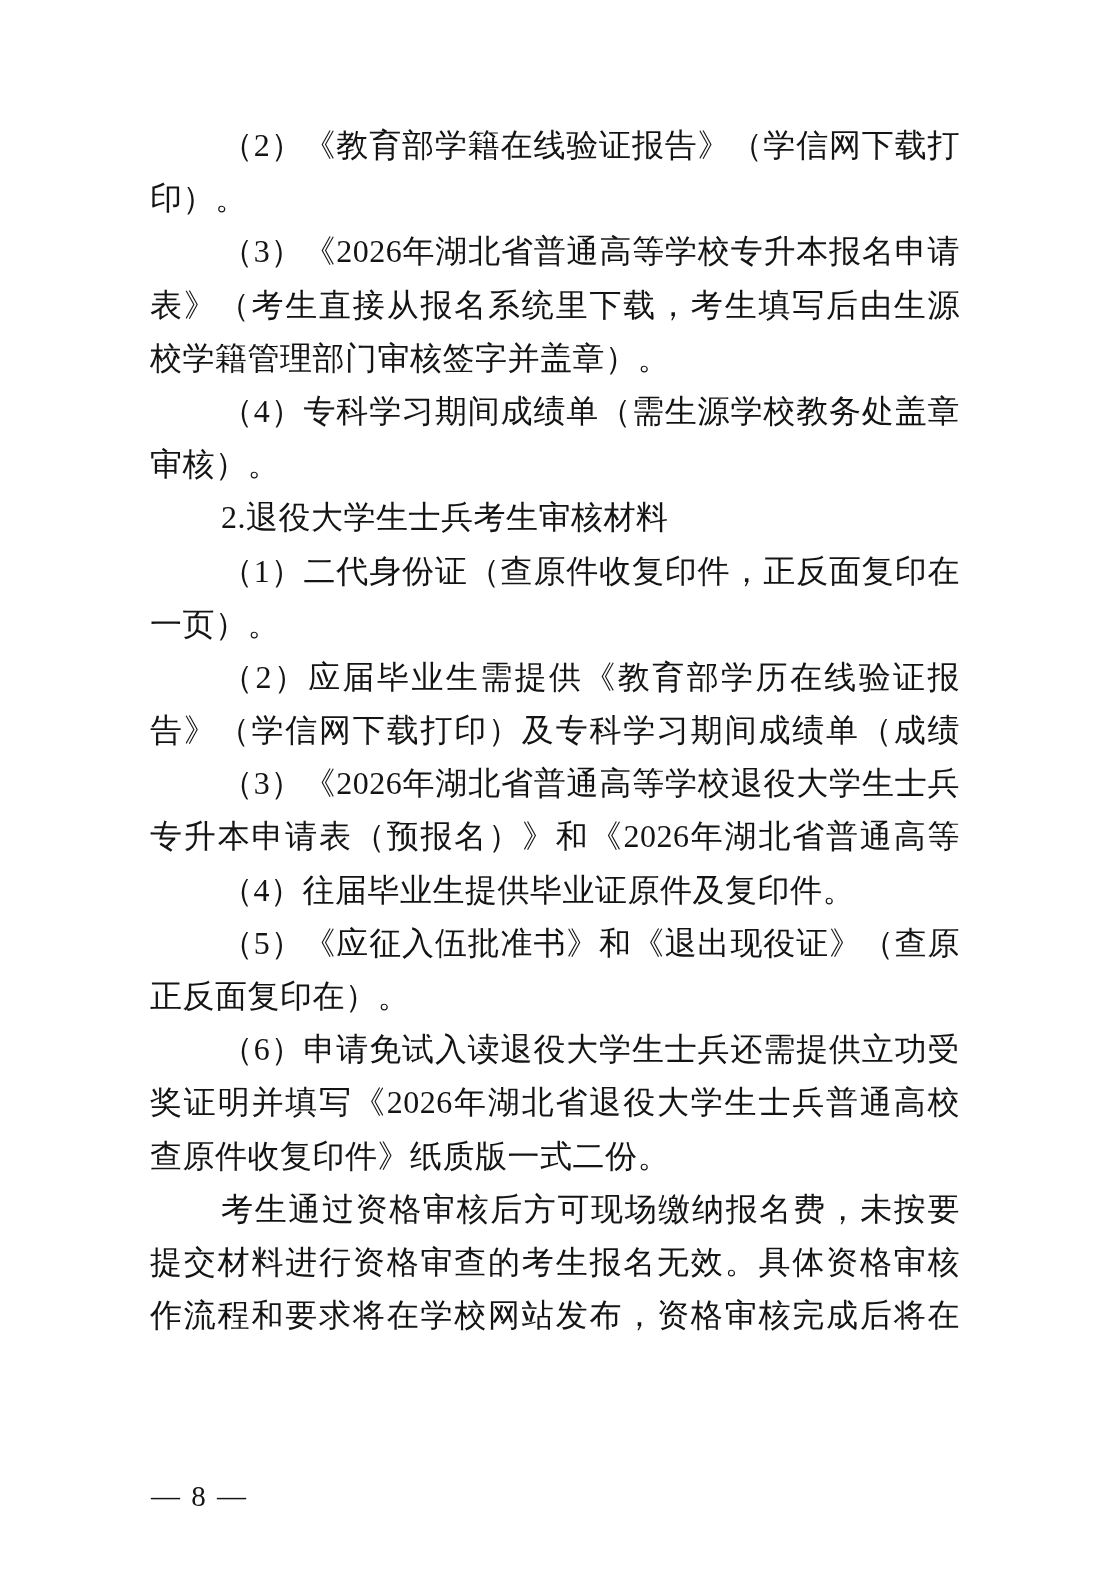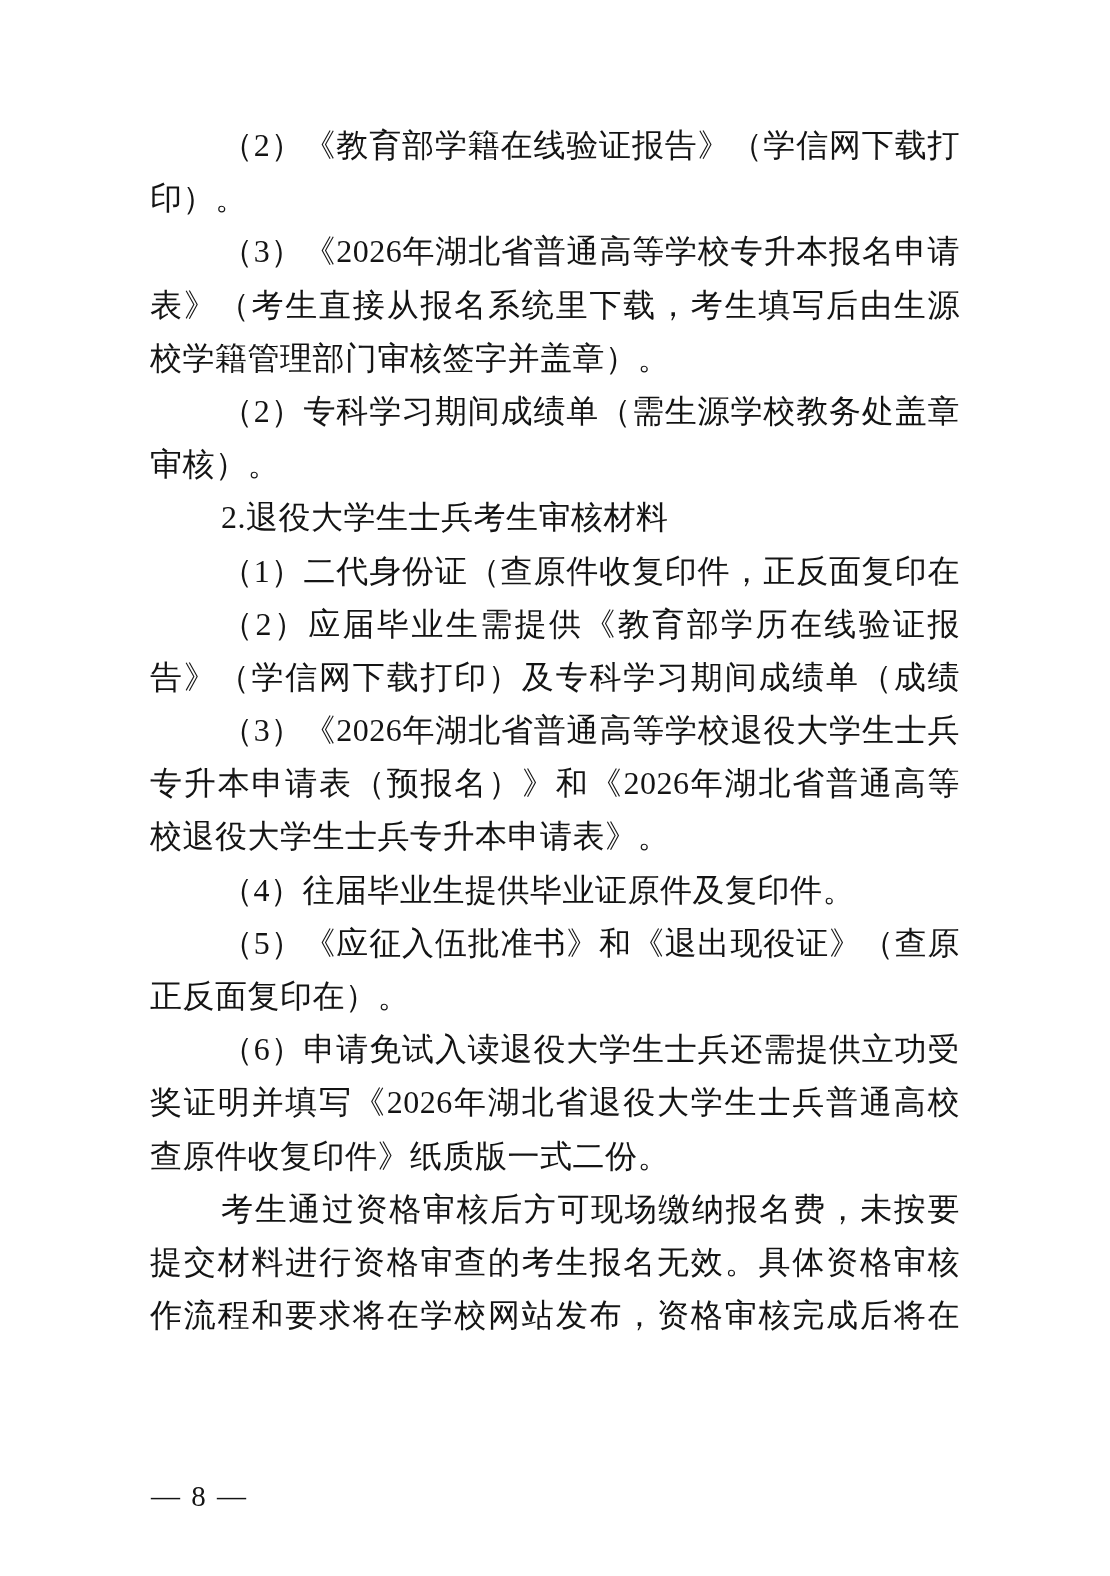--- a/index.html
+++ b/index.html
@@ -53,29 +53,29 @@
 </head>
 <body>
 
 <div class="page">
   <div class="body-text">
       <div class="line first fill">（2）《教育部学籍在线验证报告》（学信网下载打</div>
       <div class="line">印）。</div>
       <div class="line first fill">（3）《2026年湖北省普通高等学校专升本报名申请</div>
       <div class="line fill">表》（考生直接从报名系统里下载，考生填写后由生源学</div>
       <div class="line">校学籍管理部门审核签字并盖章）。</div>
-      <div class="line first fill">（2）专科学习期间成绩单（需生源学校教务处盖章</div>
+      <div class="line first fill">（4）专科学习期间成绩单（需生源学校教务处盖章</div>
       <div class="line">审核）。</div>
       <div class="line first">2.退役大学生士兵考生审核材料</div>
       <div class="line first fill">（1）二代身份证（查原件收复印件，正反面复印在</div>
+      <div class="line">一页）。</div>
       <div class="line first fill">（2）应届毕业生需提供《教育部学历在线验证报</div>
       <div class="line fill">告》（学信网下载打印）及专科学习期间成绩单（成绩单</div>
       <div class="line first fill">（3）《2026年湖北省普通高等学校退役大学生士兵</div>
       <div class="line fill">专升本申请表（预报名）》和《2026年湖北省普通高等学</div>
-      <div class="line">校退役大学生士兵专升本申请表》。</div>
       <div class="line first">（4）往届毕业生提供毕业证原件及复印件。</div>
       <div class="line first fill">（5）《应征入伍批准书》和《退出现役证》（查原</div>
       <div class="line">正反面复印在）。</div>
       <div class="line first fill">（6）申请免试入读退役大学生士兵还需提供立功受</div>
       <div class="line fill">奖证明并填写《2026年湖北省退役大学生士兵普通高校专</div>
       <div class="line">查原件收复印件》纸质版一式二份。</div>
       <div class="line first fill">考生通过资格审核后方可现场缴纳报名费，未按要求</div>
       <div class="line fill">提交材料进行资格审查的考生报名无效。具体资格审核操</div>
       <div class="line fill">作流程和要求将在学校网站发布，资格审核完成后将在武</div>
     </div>

